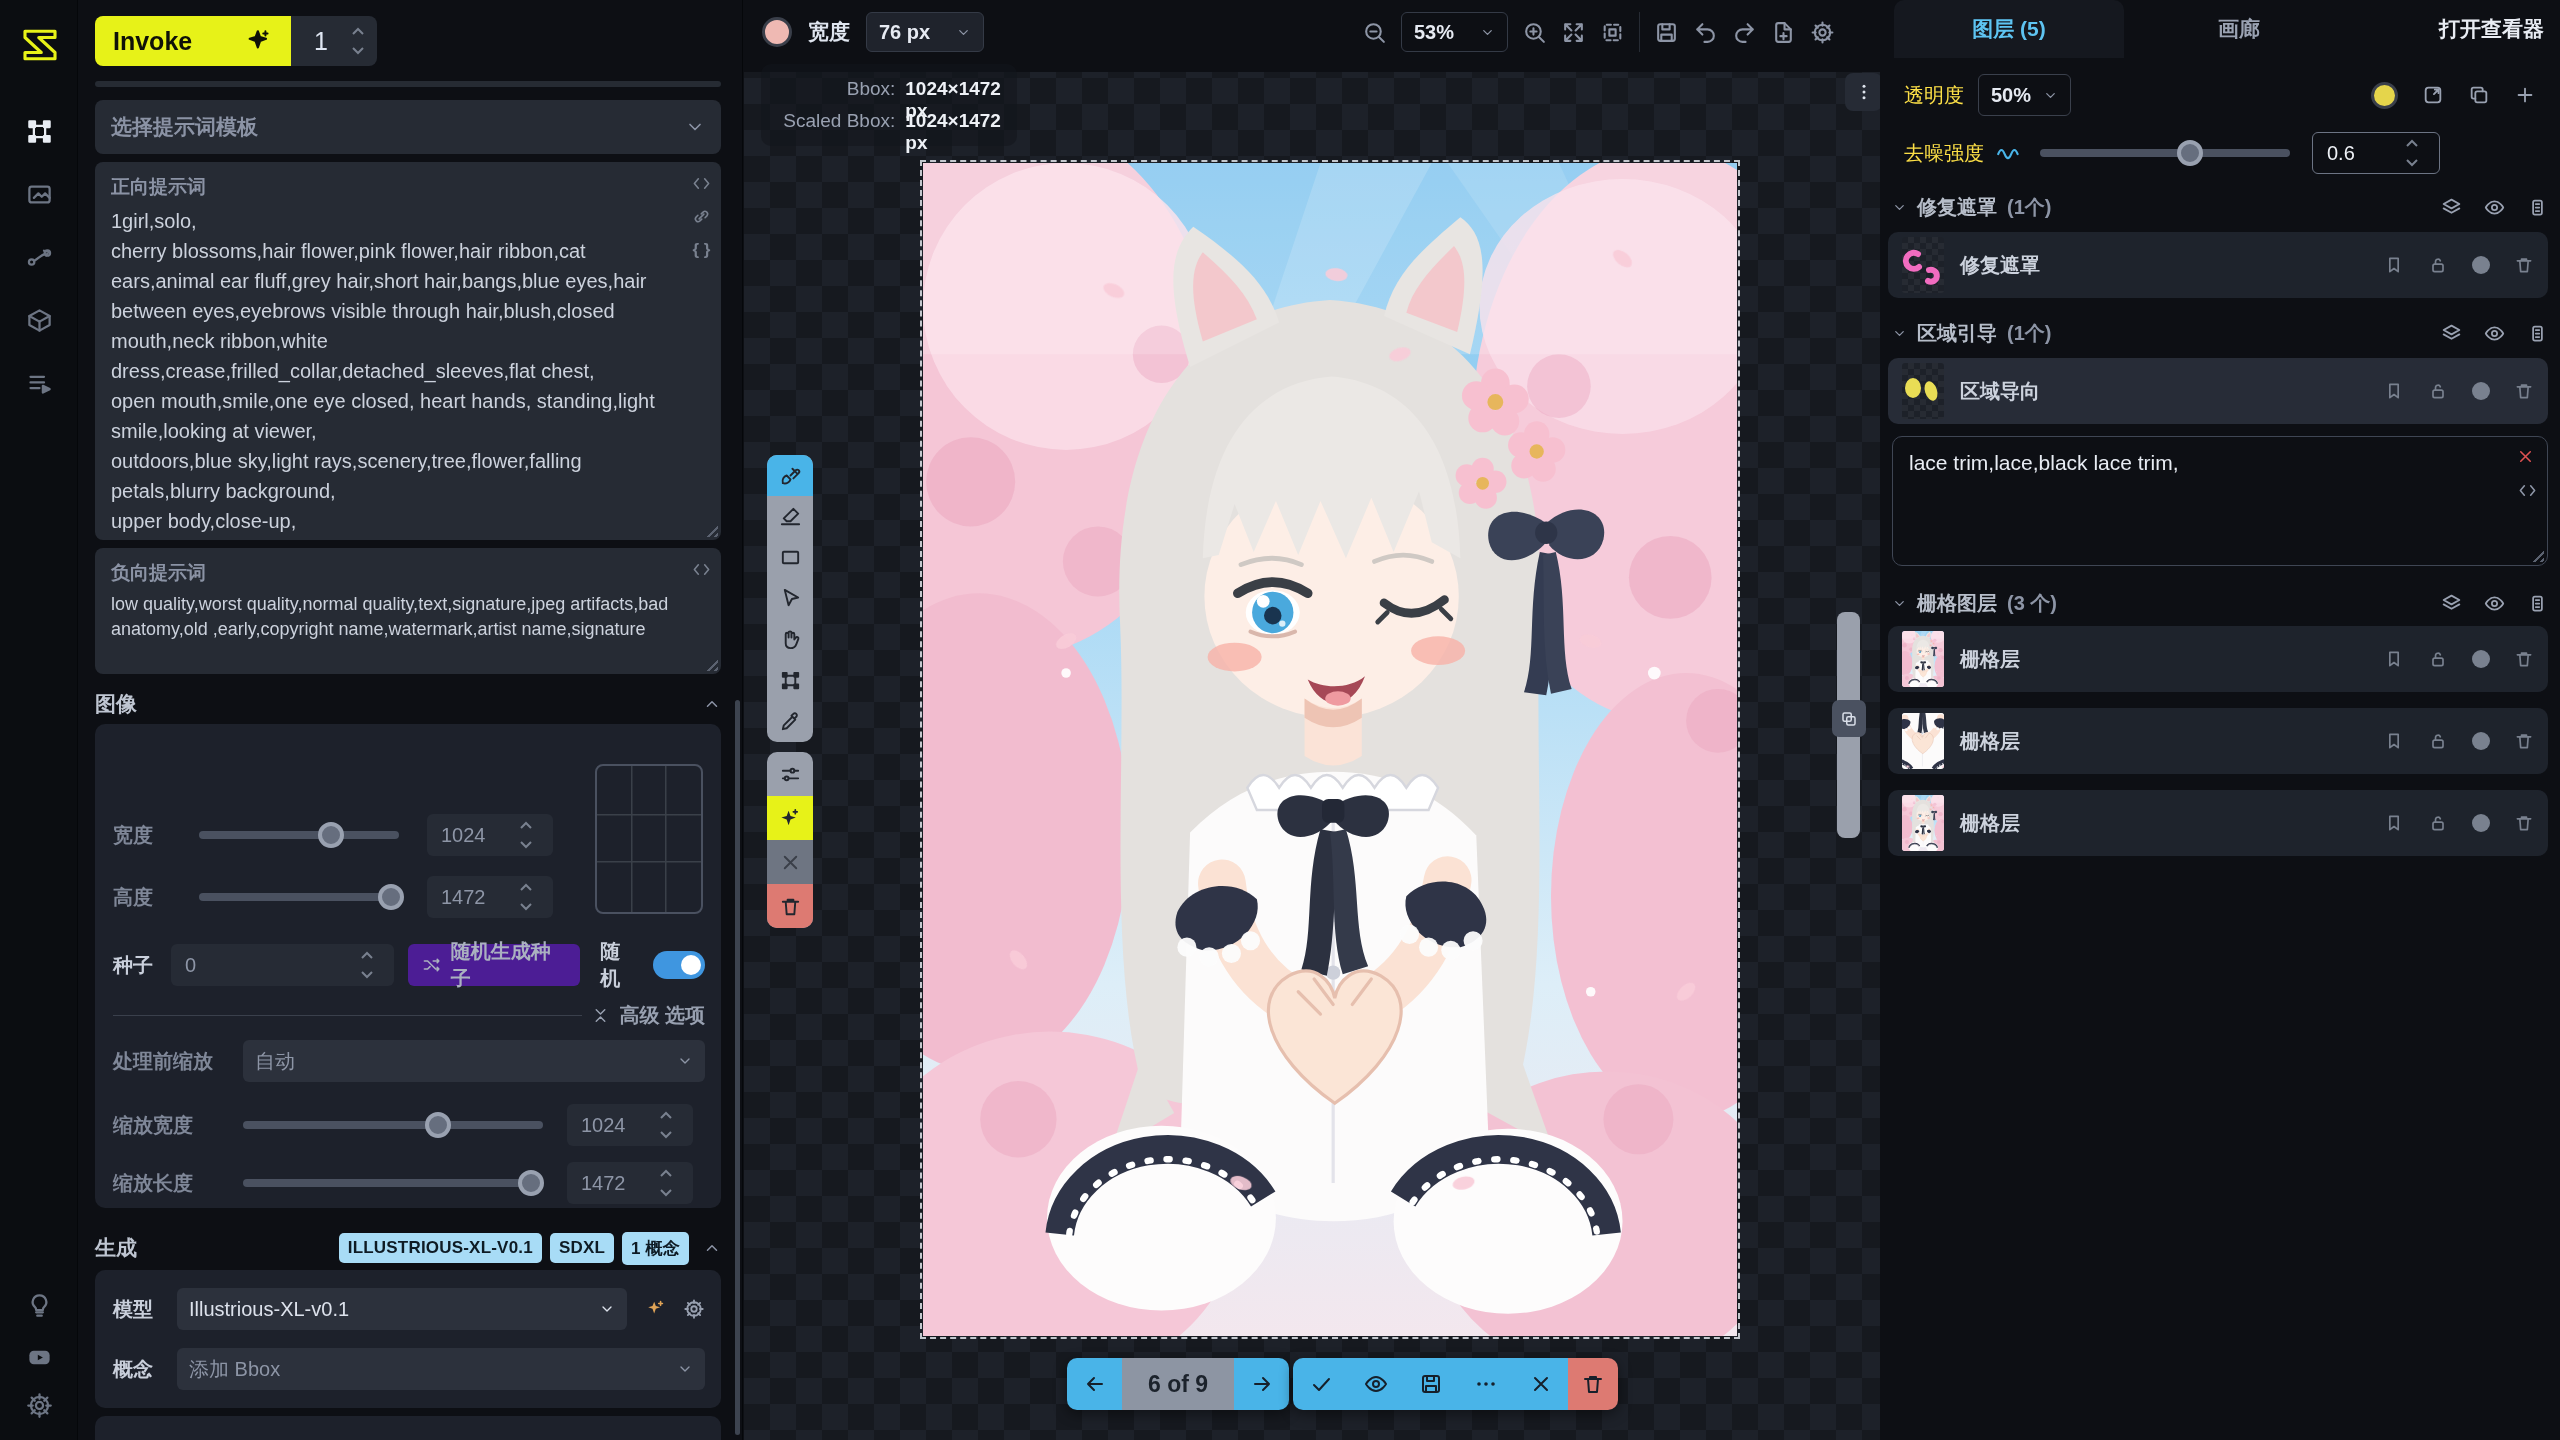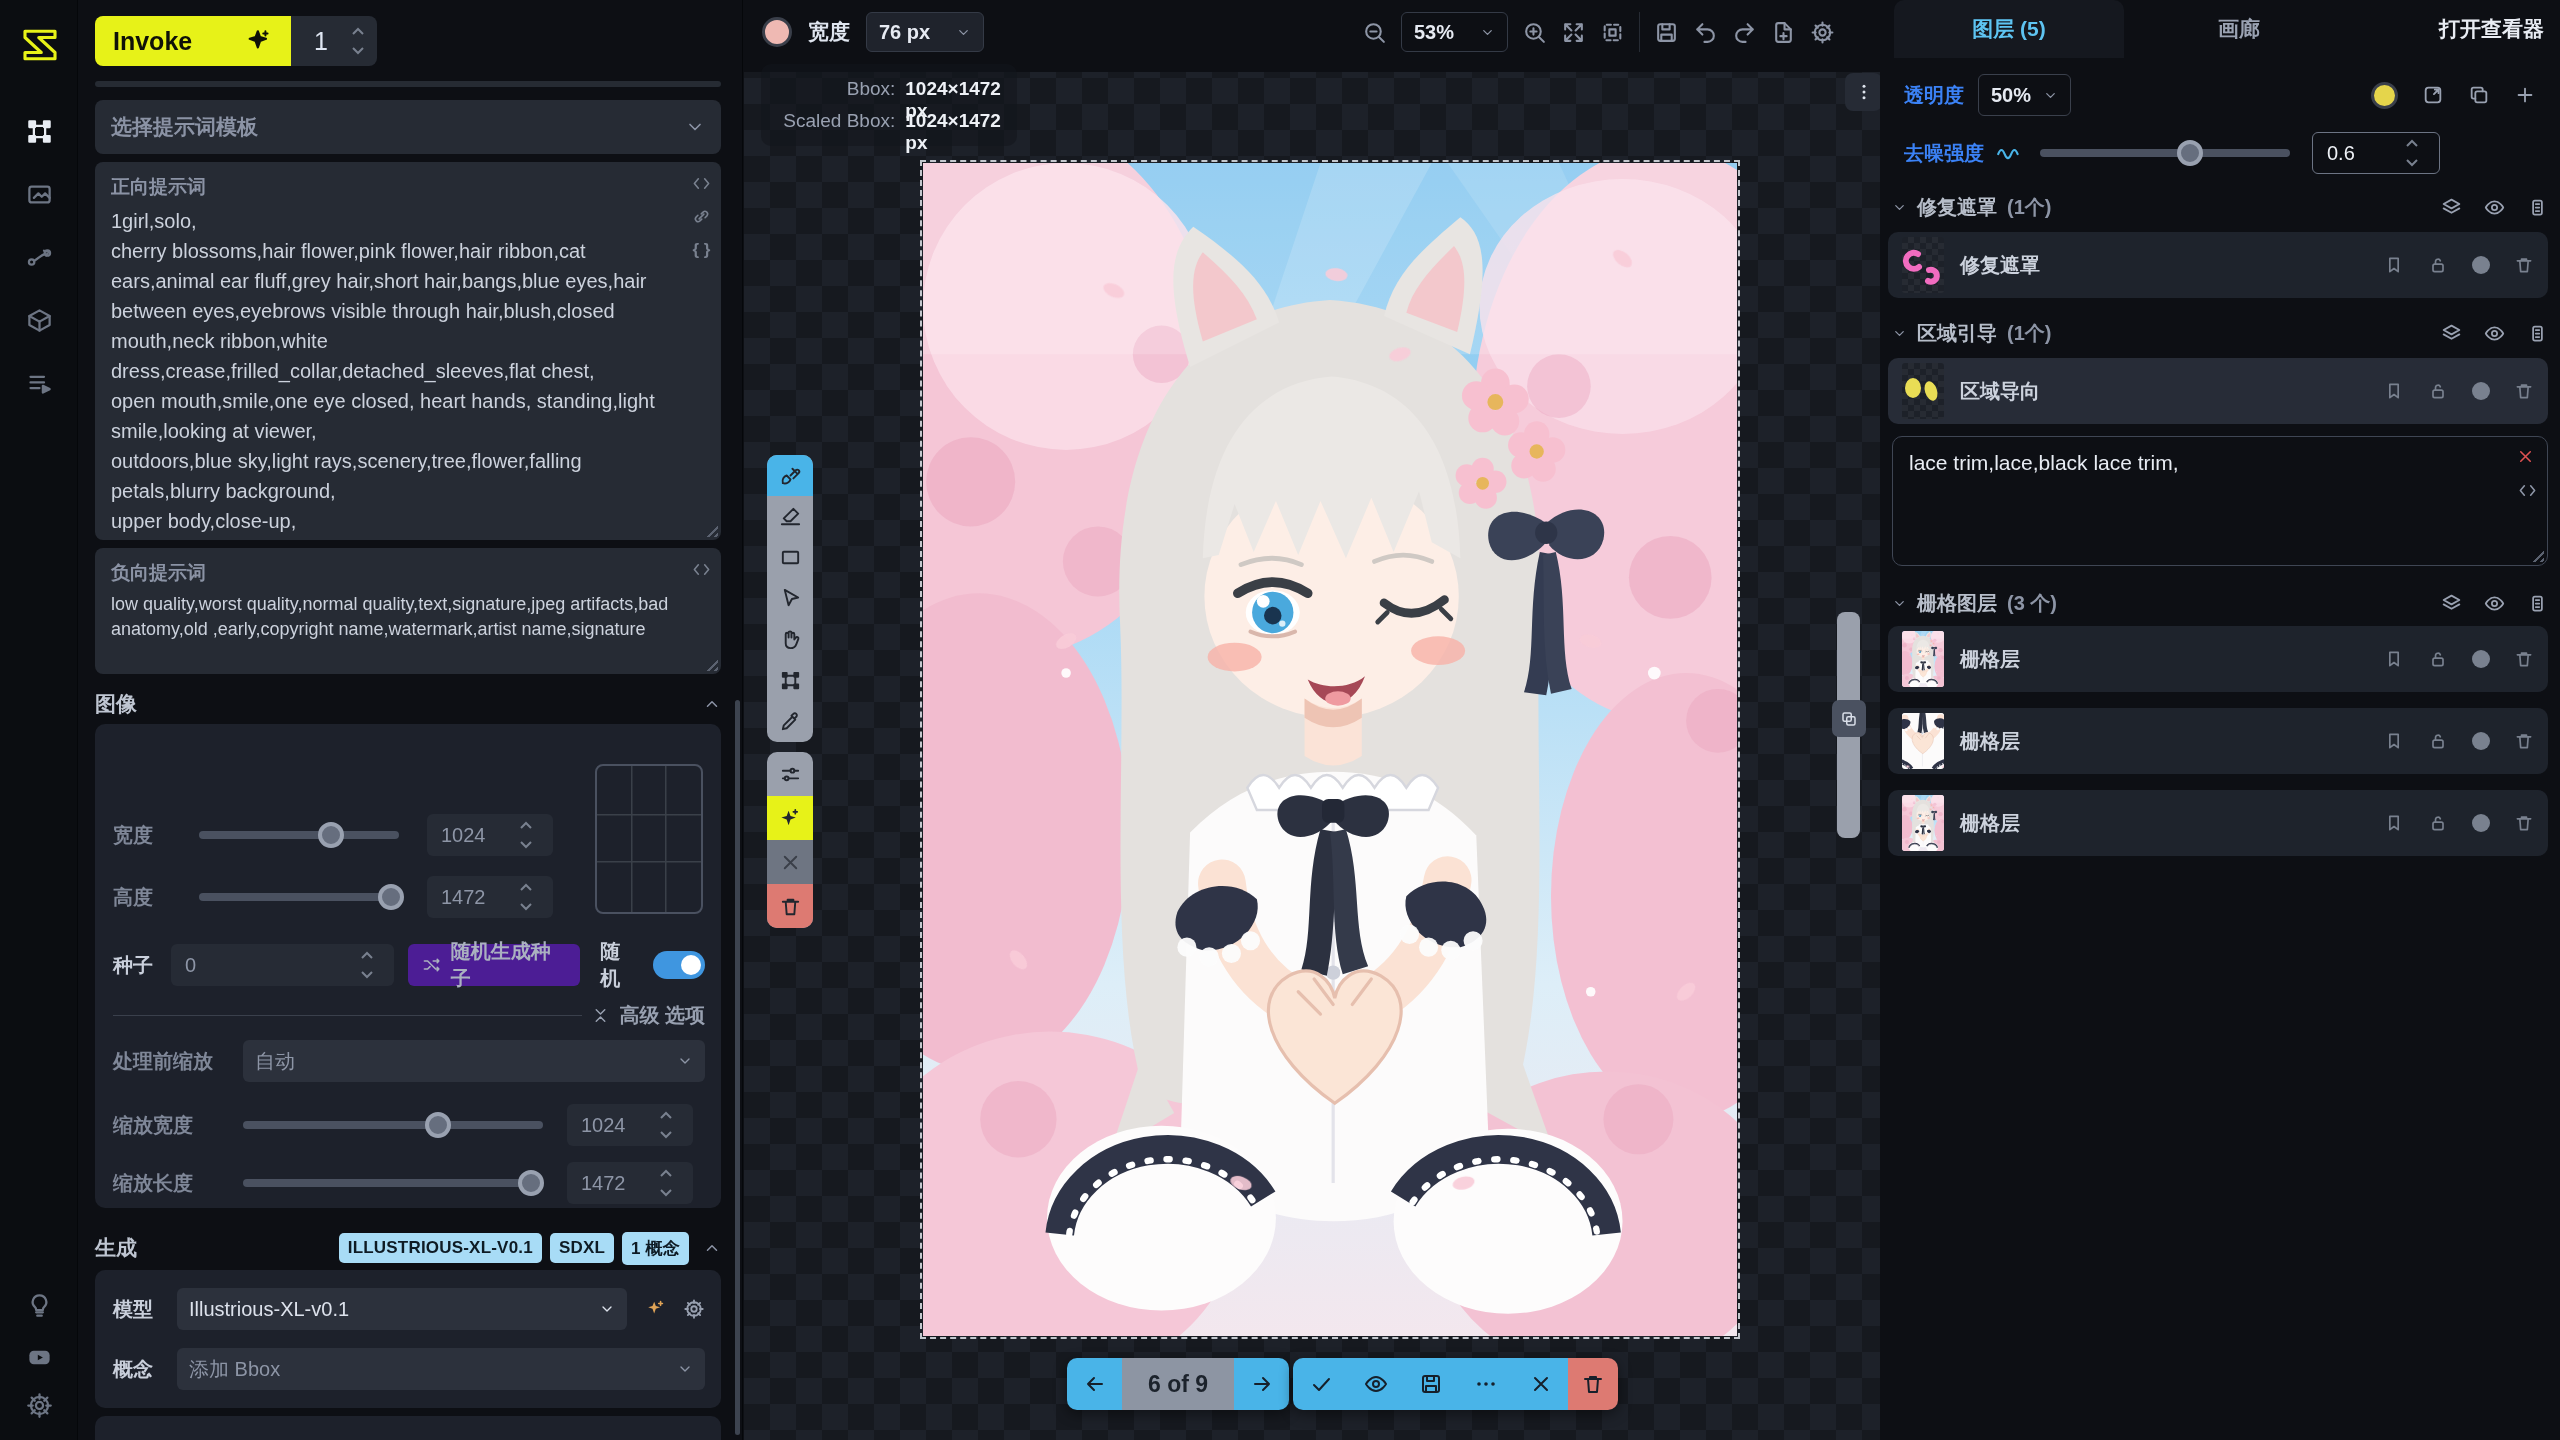--- a/index.html
+++ b/index.html
@@ -113,21 +113,21 @@
   .stile.red{background:var(--danger)}
 
   
   .rpanel{position:absolute;left:1880px;top:0;width:680px;height:1440px;background:#0d0f14}
   .rtabs{position:absolute;left:0;top:0;width:100%;height:58px}
   .rtab{position:absolute;top:0;height:58px;display:flex;align-items:center;justify-content:center;font-size:21px;font-weight:bold}
   .rtab.active{left:14px;width:230px;background:#15181f;border-radius:10px 10px 0 0;color:var(--tab-blue)}
   .rtab.idle{left:244px;width:230px;color:#9aa2b2}
   .openviewer{position:absolute;right:16px;top:0;height:58px;display:flex;align-items:center;color:#e8ecf3;font-size:21px;font-weight:bold}
   .rrow{position:absolute;left:24px;width:632px;display:flex;align-items:center}
-  .rlabel{color:#3b82f6;font-size:20px;font-weight:bold}
+  .rlabel{color:#fde047;font-size:20px;font-weight:normal}
   .outline-drop{border:1px solid #3a404c;border-radius:6px;height:42px;display:flex;align-items:center;gap:12px;padding:0 12px;color:#e6eaf2;font-size:20px;font-weight:bold}
   .outline-drop .ic{width:15px;height:15px;color:#8d95a6}
   .ricon{color:#99a1b1}
   .ricon .ic{width:22px;height:22px}
   .swatch{width:27px;height:27px;border-radius:50%;background:var(--swatch-yellow);border:3px solid #3a3f4a}
   .denoise-input{border:1px solid #6c7484;border-radius:6px;height:42px;display:flex;align-items:center;padding:0 8px 0 14px;color:#eef1f6;font-size:20px;width:128px}
   .denoise-input .v{flex:1}
   .grp-hdr{position:absolute;left:12px;width:656px;height:30px;display:flex;align-items:center;gap:10px;color:#b6bdc9;font-size:20px;font-weight:bold}
   .grp-hdr .chev{width:15px;height:15px;color:#8d95a6}
   .grp-icons{margin-left:auto;display:flex;gap:22px;color:#99a1b1}

